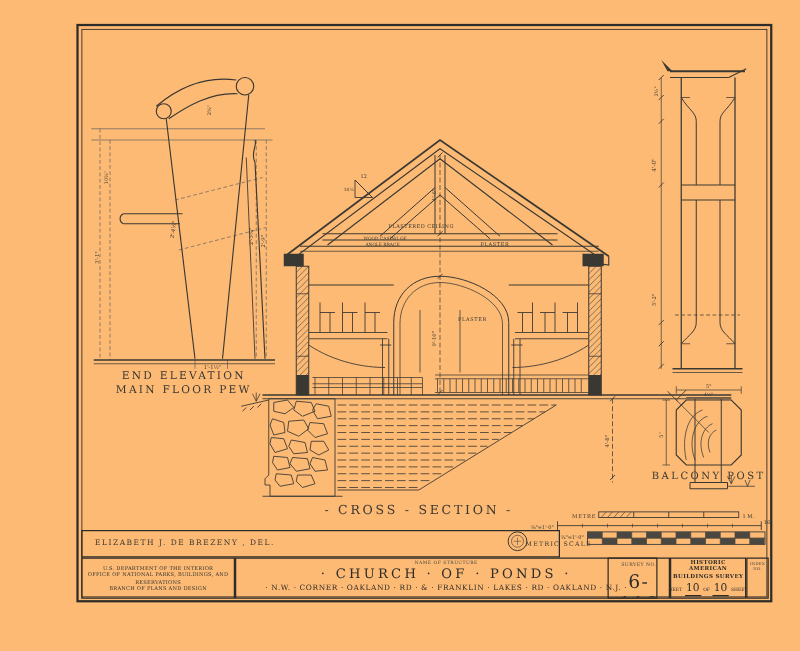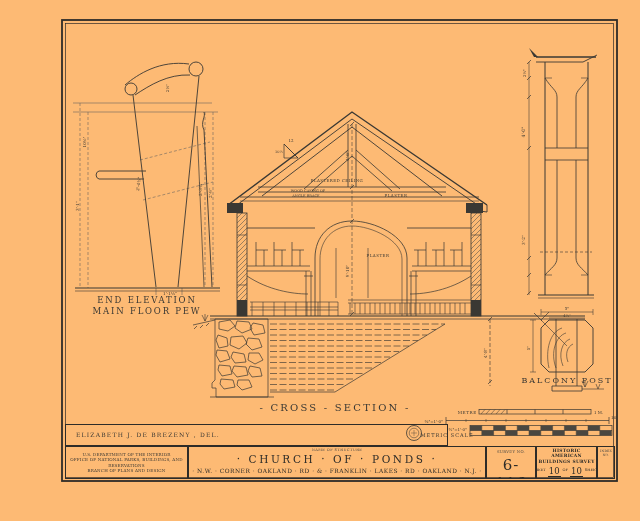--- a/index.html
+++ b/index.html
@@ -5,30 +5,30 @@
   html,body{margin:0;padding:0;}
   body{width:640px;height:521px;background:#f3f2ed;font-family:"DejaVu Serif",serif;color:#2e2c28;overflow:hidden;}
   .sheet{position:relative;width:640px;height:521px;background:#fdba74;}
   svg{position:absolute;left:0;top:0;}
   svg text{fill:#3a3833;font-family:"DejaVu Serif",serif;}
   .tb{position:absolute;border:1.1px solid #2e2c28;box-sizing:border-box;background:transparent;text-align:center;overflow:hidden;}
   .tb-sig{left:65px;top:424px;width:383px;height:22px;text-align:left;}
   .sig-text{font-size:6px;letter-spacing:1.2px;padding:6px 0 0 10px;color:#3a3833;}
   .tb-agency{left:65px;top:446px;width:123px;height:33px;display:flex;flex-direction:column;justify-content:center;}
   .agency-line{font-size:4.1px;line-height:5.4px;letter-spacing:.2px;color:#3a3833;}
-  .tb-name{left:188px;top:446px;width:298px;height:33px;}
+  .tb-name{left:188px;top:446px;width:338px;height:33px;}
   .nos-label{font-size:3.6px;line-height:4px;letter-spacing:.4px;margin-top:1px;color:#4a4843;}
   .struct-name{font-size:10.5px;line-height:12px;letter-spacing:2.6px;margin-top:1px;white-space:nowrap;}
   .struct-addr{font-size:5.9px;line-height:8px;letter-spacing:.5px;margin-top:2px;white-space:nowrap;}
   .tb-survey{left:486px;top:446px;width:50px;height:33px;}
   .survey-label{font-size:3.8px;line-height:5px;letter-spacing:.3px;margin-top:1.5px;color:#4a4843;}
   .survey-no{font-size:15px;letter-spacing:1px;margin-top:2px;}
   .tb-habs{left:536px;top:446px;width:61px;height:33px;}
   .habs-line{font-size:4.4px;line-height:5.2px;letter-spacing:.3px;font-weight:bold;margin-top:1px;}
-  .sheet-line{display:flex;align-items:flex-start;justify-content:center;gap:2px;margin-top:2px;}
+  .sheet-line{display:flex;align-items:center;justify-content:center;gap:2px;margin-top:2px;}
   .sheet-word{font-size:3.6px;line-height:6px;}
   .sheet-num{font-size:8.5px;line-height:9px;border-bottom:.6px solid #2e2c28;padding:0 1px;}
   .tb-index{left:597px;top:446px;width:18px;height:33px;}
   .index-label{font-size:3.1px;letter-spacing:.2px;margin-top:1.5px;color:#4a4843;}
 </style>
 </head>
 <body>
 
 <div class="sheet">
 

